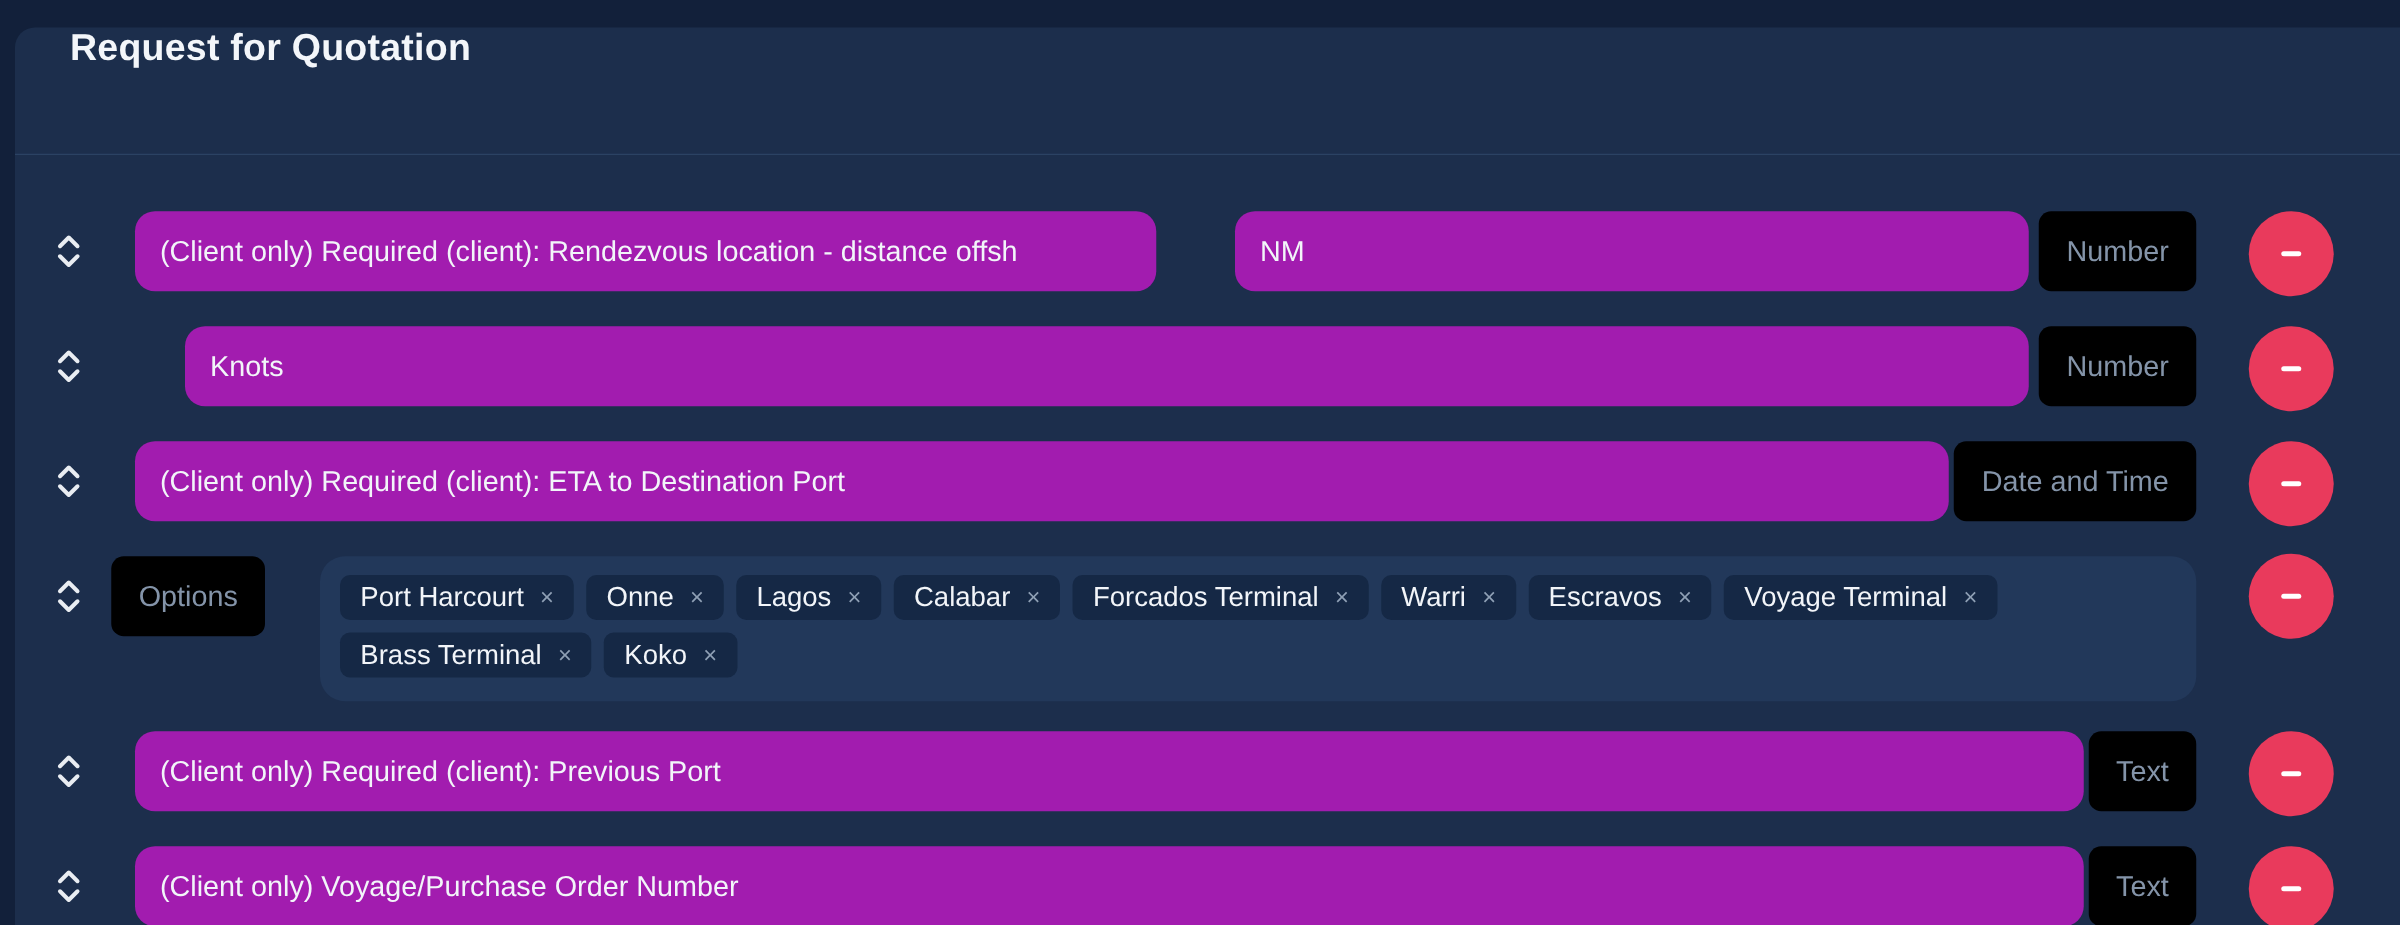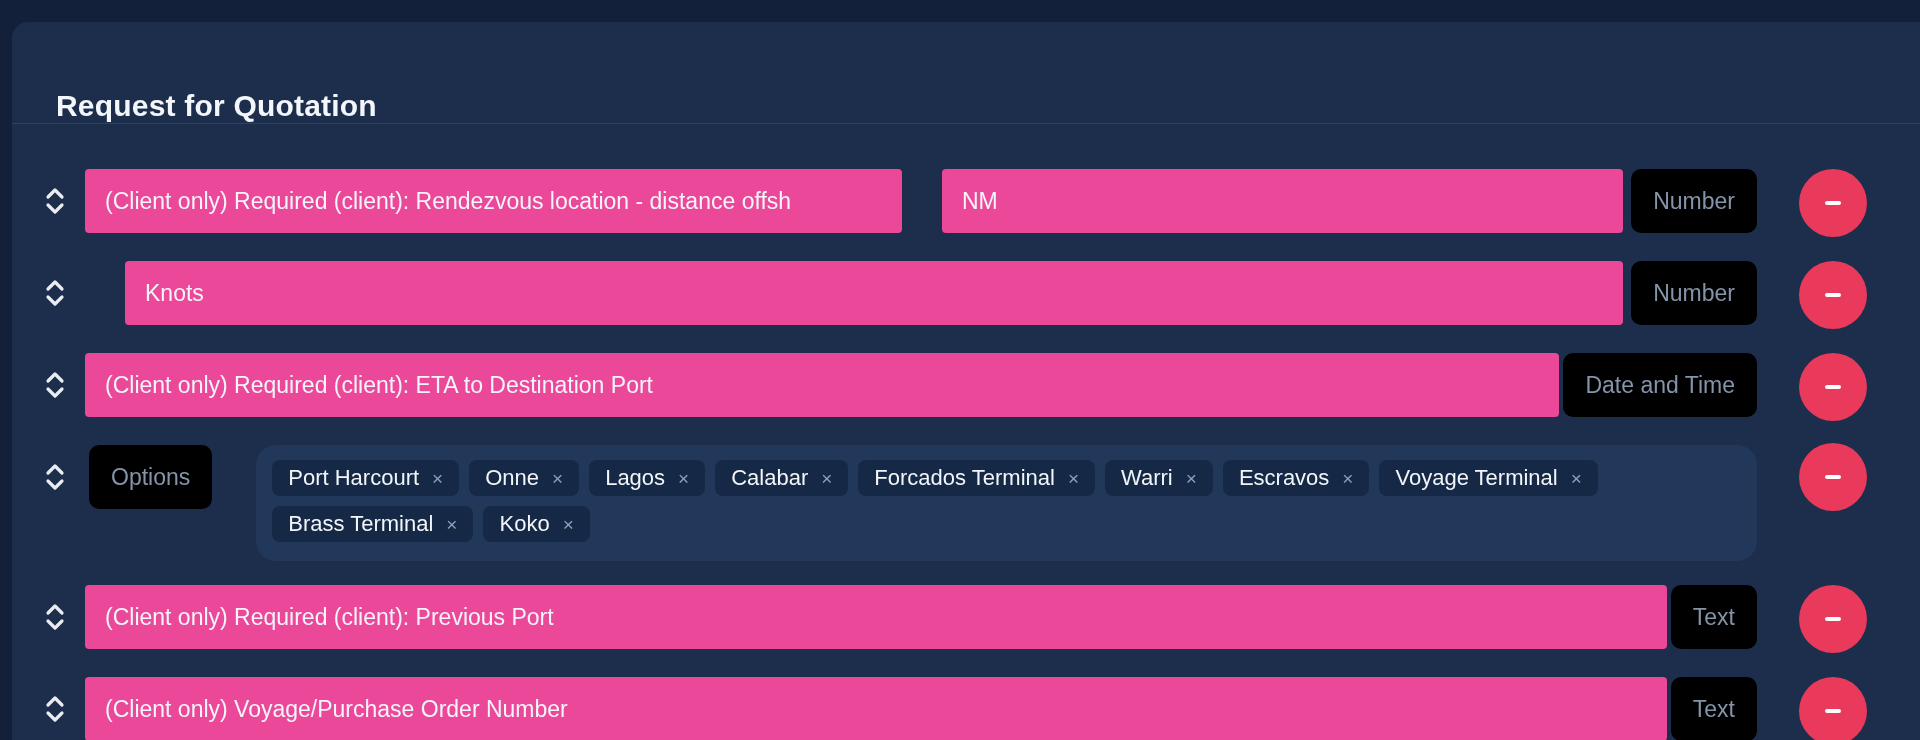--- a/index.html
+++ b/index.html
@@ -12,21 +12,21 @@
   }
   .panel {
     position: absolute;
     left: 12px; top: 22px; right: 0; bottom: 0;
     background: #1c2e4c;
     border-radius: 16px 0 0 0;
   }
   .panel-header {
     height: 102px;
     display: flex;
-    align-items: flex-end;
+    align-items: flex-start;
     padding-left: 44px;
     border-bottom: 1px solid #2b4263;
   }
   .page-title {
     color: #f3f6fa;
     font-size: 30px;
     font-weight: 700;
     letter-spacing: 0.2px;
   }
   .rows {
@@ -43,30 +43,31 @@
     width: 22px;
     height: 64px;
     flex: none;
     display: flex;
     align-items: center;
     justify-content: center;
     margin-right: 19px;
     cursor: grab;
   }
   .box {
-    background: #ec4899;
-    border-radius: 4px;
+    background: #a21caf;
+    border-radius: 16px;
     height: 64px;
     display: flex;
     align-items: center;
     padding: 0 20px;
     font-size: 23px;
     color: #f2f5f9;
     white-space: nowrap;
     overflow: hidden;
+    margin-left: 23px;
   }
   .label-wide   { flex: 1; }
   .label-fixed  { width: 817px; flex: none; }
   .label-small  { width: 450px; flex: none; }
   .value-group  { flex: 1; display: flex; margin-left: 40px; align-items: flex-end; }
   .value-box    { flex: 1; margin-right: 4px; }
   .type-box {
     background: #000000;
     border-radius: 10px;
     height: 64px;

